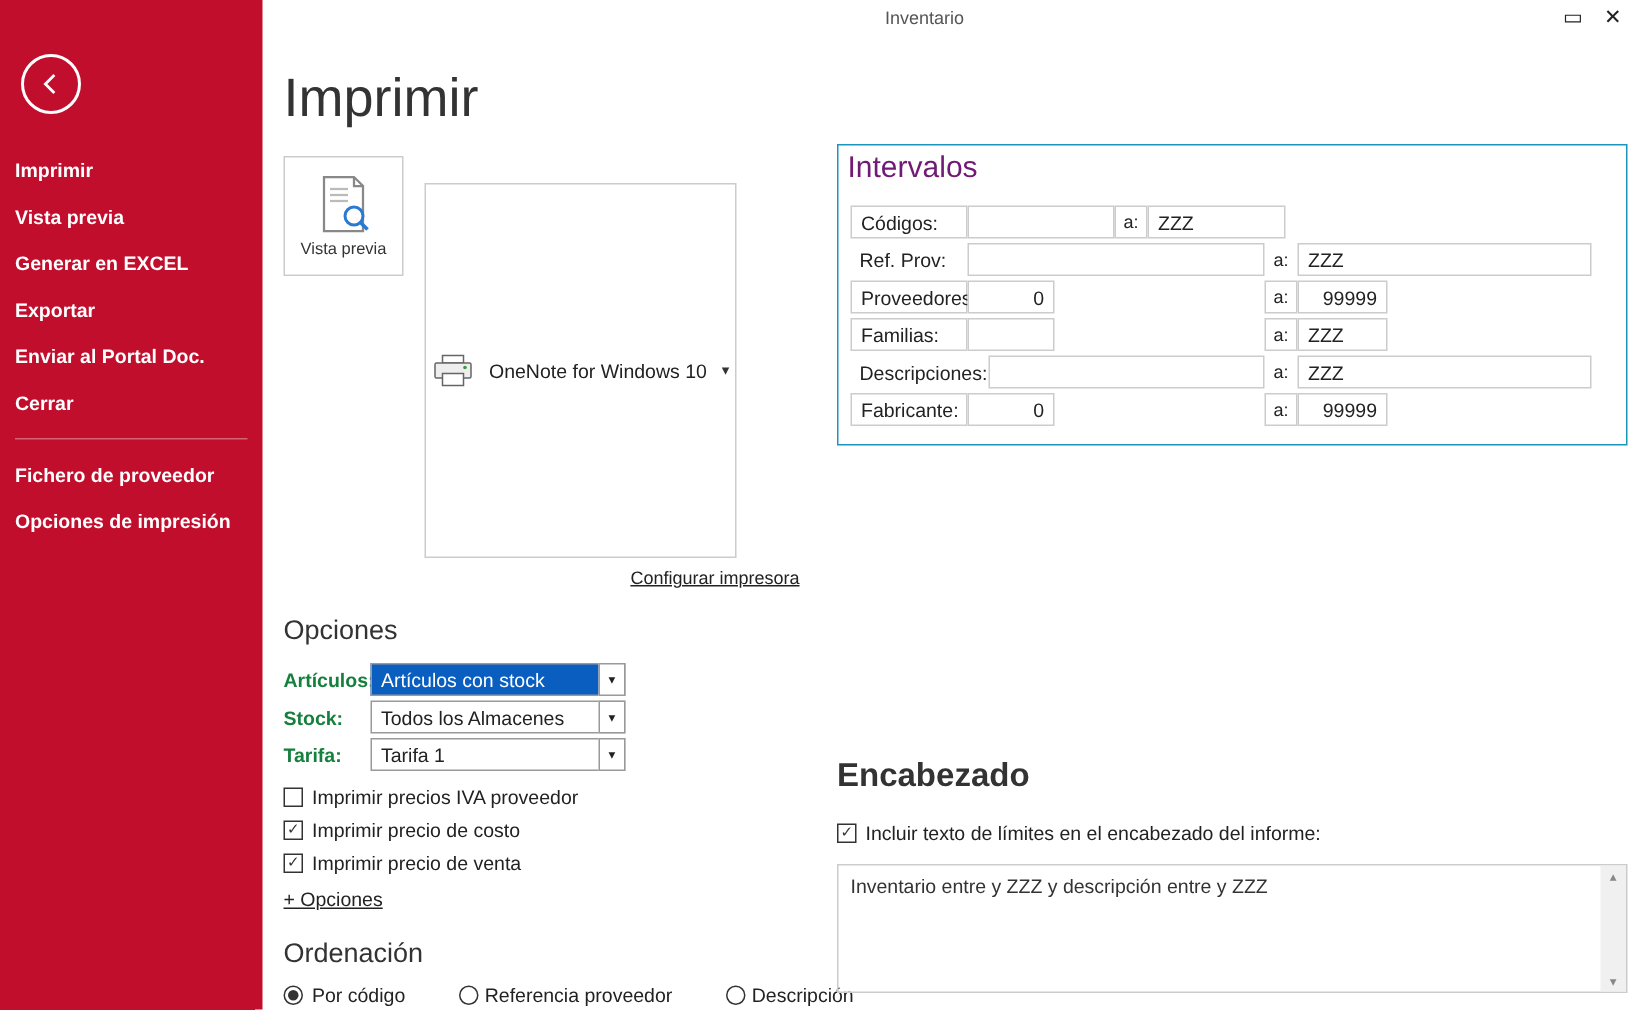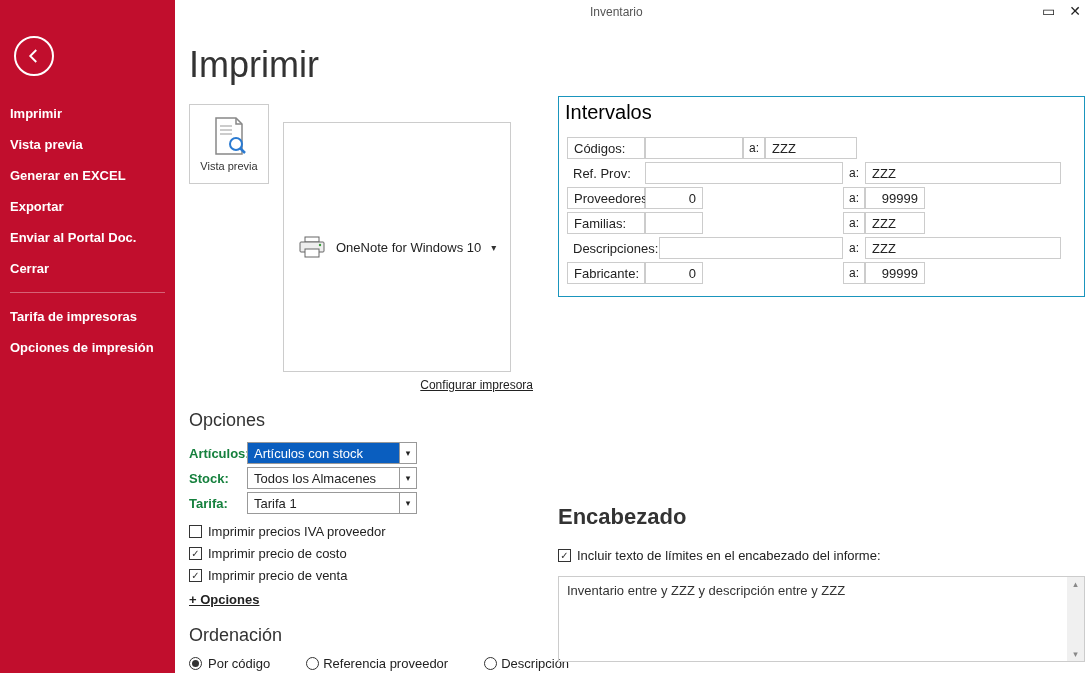--- a/index.html
+++ b/index.html
@@ -20,51 +20,51 @@
 .nav-divider { border-top: 1px solid rgba(255,255,255,0.35); margin: 8px 10px; }
 
 
 .main { position: absolute; left: 175px; top: 24px; right: 0; bottom: 0; padding: 20px 16px 0 14px; }
 .page-title { font-size: 36px; font-weight: 300; color: #333; margin-bottom: 18px; }
 
 
 .print-row { display: flex; align-items: stretch; gap: 14px; margin-bottom: 4px; }
 .vp-btn { width: 80px; height: 80px; border: 1px solid #ccc; display: flex; flex-direction: column; align-items: center; justify-content: center; gap: 4px; cursor: pointer; background: #fff; }
 .vp-btn .label { font-size: 11px; color: #333; }
-.printer-select { flex: 0 0 250px; height: 46px; border: 1px solid #ccc; display: flex; align-items: center; padding: 0 14px; gap: 10px; cursor: pointer; margin-top: 18px; }
+.printer-select { flex: 0 0 250px; height: 46px; border: 1px solid #ccc; display: flex; align-items: center; padding: 0 4px; gap: 10px; cursor: pointer; margin-top: 18px; }
 .printer-select .chev { margin-left: auto; font-size: 10px; color: #333; }
 .config-link { margin-top: 6px; text-align: right; width: 344px; font-size: 12px; text-decoration: underline; cursor: pointer; color: #222; }
 
 
 .section-h { font-size: 18px; font-weight: 400; color: #333; margin-top: 18px; margin-bottom: 10px; }
 
 
 .opt-row { display: flex; align-items: center; height: 24px; margin-bottom: 1px; font-size: 13px; }
 .opt-row .lbl { width: 58px; color: #15803d; font-weight: bold; }
 .select-box { border: 1px solid #999; height: 22px; background: #fff; display: flex; align-items: center; padding: 0 6px; position: relative; cursor: pointer; }
 .select-box.w170 { width: 170px; }
 .select-box .dd { position: absolute; right: -1px; top: -1px; width: 18px; height: 22px; border: 1px solid #999; border-left: 1px solid #999; display: flex; align-items: center; justify-content: center; font-size: 9px; background: #fff; }
 .select-box.highlight { background: #0a5ebf; color: #fff; }
 .select-box.highlight .dd { background: #fff; color: #222; }
 
 .check-row { display: flex; align-items: center; gap: 6px; height: 22px; font-size: 13px; }
 .chk { width: 13px; height: 13px; border: 1px solid #333; display: inline-flex; align-items: center; justify-content: center; font-size: 10px; color: #333; cursor: pointer; }
-.more-link { font-size: 13px; text-decoration: underline; font-weight: 700; margin-top: 6px; cursor: pointer; display: inline-block; }
+.more-link { font-size: 13px; text-decoration: underline; font-weight: 400; margin-top: 6px; cursor: pointer; display: inline-block; }
 
 
 .radio-row { display: flex; gap: 36px; align-items: center; margin-top: 2px; }
 .radio-item { display: flex; align-items: center; gap: 6px; font-size: 13px; cursor: pointer; }
 .radio-item.tight { gap: 4px; }
 .rdo { width: 13px; height: 13px; border: 1px solid #333; border-radius: 50%; display: inline-flex; align-items: center; justify-content: center; }
 .rdo.sel::after { content: ""; width: 7px; height: 7px; background: #333; border-radius: 50%; }
 
 
 .right-col { position: absolute; left: 558px; top: 96px; right: 6px; }
 .intervalos-box { border: 1px solid #1a95bd; padding: 4px 8px 10px 8px; }
-.intervalos-box .hd { font-size: 20px; font-weight: 400; color: #000000; margin-bottom: 12px; margin-left: -2px; }
+.intervalos-box .hd { font-size: 20px; font-weight: 400; color: #701a75; margin-bottom: 12px; margin-left: -2px; }
 .int-row { display: flex; align-items: center; height: 24px; margin-bottom: 1px; font-size: 13px; gap: 0; }
 .int-lbl { border: 1px solid #ccc; height: 22px; display: flex; align-items: center; padding: 0 6px; background: #fff; }
 .int-lbl.plain { border: none; text-align: center; }
 .int-input { border: 1px solid #ccc; height: 22px; padding: 0 6px; display: flex; align-items: center; background: #fff; }
 .int-a { border: 1px solid #ccc; height: 22px; width: 22px; display: flex; align-items: center; justify-content: center; font-size: 12px; }
 .int-a.plain { border: none; }
 
 
 .encabezado { position: absolute; left: 558px; top: 504px; right: 6px; }
 .encabezado .hd { font-size: 22px; font-weight: 700; color: #333; margin-bottom: 14px; }
@@ -93,21 +93,21 @@
         <path d="M15 4 L7 12 L15 20"></path>
       </svg>
   </div>
   <div class="nav-item bold">Imprimir</div>
   <div class="nav-item bold">Vista previa</div>
   <div class="nav-item bold">Generar en EXCEL</div>
   <div class="nav-item bold">Exportar</div>
   <div class="nav-item bold">Enviar al Portal Doc.</div>
   <div class="nav-item bold">Cerrar</div>
   <div class="nav-divider"></div>
-  <div class="nav-item bold">Tarifa de impresoras</div>
+  <div class="nav-item bold">Fichero de proveedor</div>
   <div class="nav-item bold">Opciones de impresión</div>
 </div>
 
 <div class="main">
   <div class="page-title">Imprimir</div>
 
   <div class="print-row">
     <div class="vp-btn">
       <svg class="doc-icon" viewBox="0 0 34 40">
         <path d="M4 2 L24 2 L30 8 L30 38 L4 38 Z" fill="#fff" stroke="#888" stroke-width="1.5"></path>

